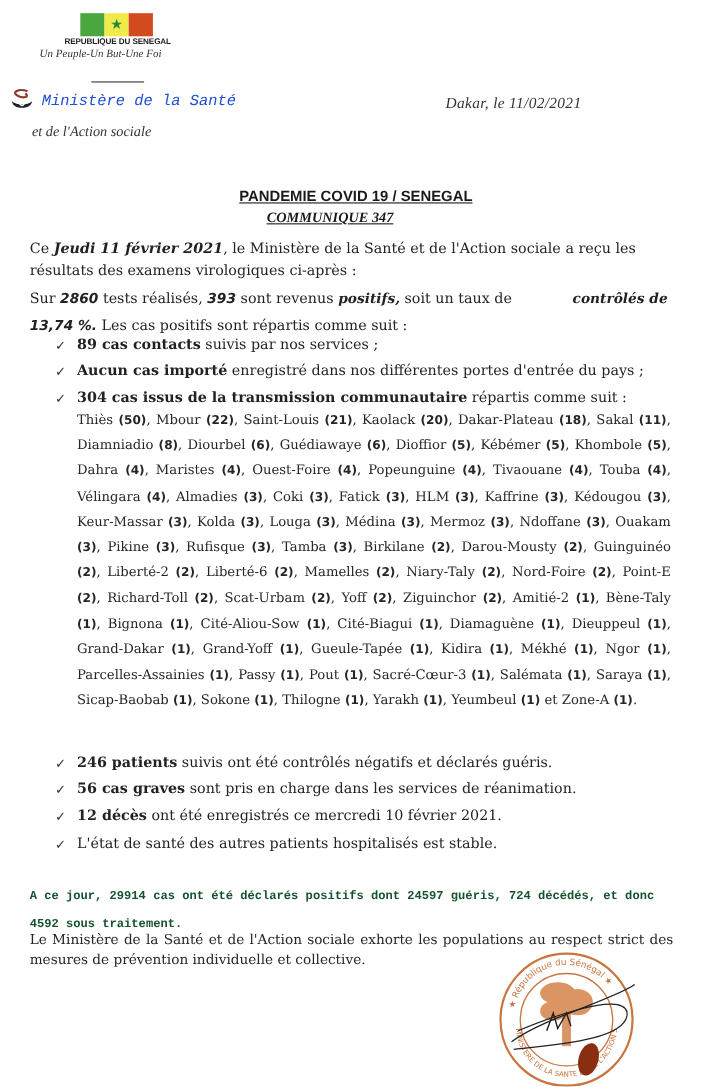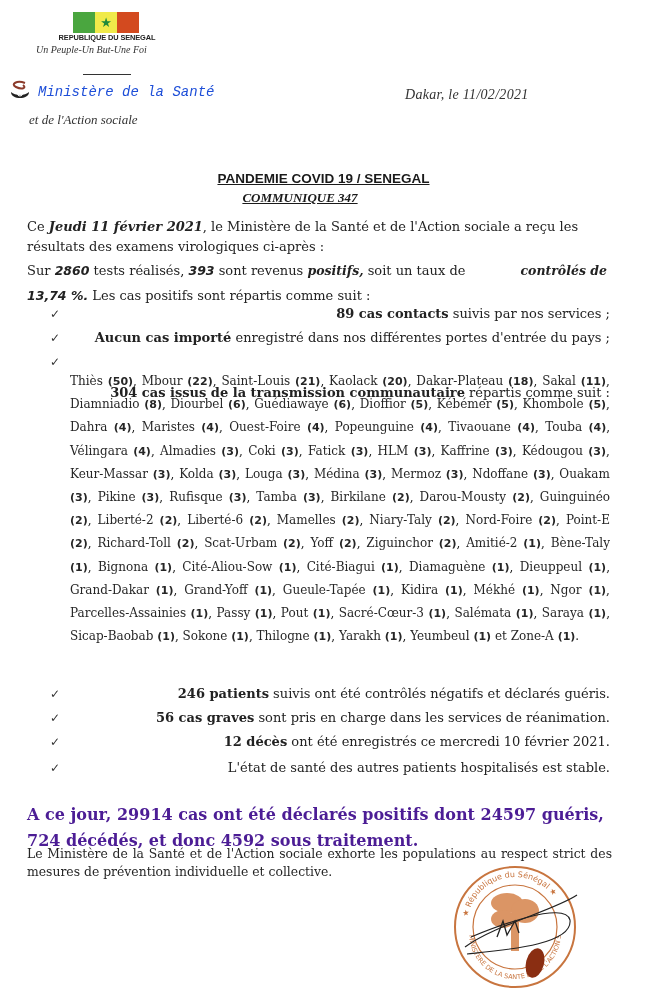--- a/index.html
+++ b/index.html
@@ -24,26 +24,26 @@
   .subtitle { position: absolute; left: 0; width: 600px; top: 190px; text-align: center; font-family: "Liberation Serif", serif; font-style: italic; font-weight: bold; font-size: 13px; text-decoration: underline; color: #1a1a1a; }
 
   .para { position: absolute; left: 27px; width: 580px; font-size: 13px; line-height: 20px; color: #222; }
   .para b { font-weight: bold; font-style: italic; }
   .p-intro1 { top: 217px; }
   .p-intro3 { top: 261px; }
   .p-intro4 { top: 286px; }
   .p-intro3 b, .p-intro4 b { font-family: "DejaVu Sans", sans-serif; font-size: 12.5px; }
 
   .check { position: absolute; left: 50px; font-size: 12px; color: #333; font-family: "DejaVu Sans", sans-serif; }
-  .bullet { position: absolute; left: 70px; width: 540px; font-size: 13px; color: #222; line-height: 20px; text-align: right; }
+  .bullet { position: absolute; left: 70px; width: 540px; font-size: 13px; color: #222; line-height: 20px; }
 
   .loc-block { position: absolute; left: 70px; top: 350px; width: 540px; font-size: 12px; line-height: 23.2px; color: #262626; text-align: justify; }
   .loc-block .n { font-family: "DejaVu Sans", sans-serif; font-weight: bold; font-size: 11px; }
 
-  .totals { position: absolute; left: 27px; top: 802px; width: 590px; font-size: 16px; font-weight: bold; line-height: 26px; color: #4c1d95; }
+  .totals { position: absolute; left: 27px; top: 802px; width: 590px; font-size: 11px; font-weight: bold; line-height: 26px; color: #14532d; font-family: Liberation Mono, monospace; }
   .closing { position: absolute; left: 27px; top: 845px; width: 585px; font-size: 12.4px; line-height: 18px; color: #262626; text-align: justify; }
 
   .stamp { position: absolute; left: 445px; top: 855px; width: 140px; height: 133px; }
 </style>
 </head>
 <body>
 
 <div class="flag">
   <div class="band" style="background:#4aa63f"></div>
   <div class="band" style="background:#f0ea4a"></div>
@@ -76,21 +76,21 @@
 <div class="para p-intro4">
   <b>13,74 %.</b><span>  Les cas positifs sont répartis comme suit :</span>
 </div>
 
 <div id="bullets-top">
     <span class="check" style="top: 307px;">✓</span>
     <div class="bullet" style="top: 304px;"><b>89 cas contacts</b><span> suivis par nos services ;</span></div>
     <span class="check" style="top: 331px;">✓</span>
     <div class="bullet" style="top: 328px;"><b>Aucun cas importé</b><span> enregistré dans nos différentes portes d'entrée du pays ;</span></div>
     <span class="check" style="top: 355px;">✓</span>
-    <div class="bullet" style="top: 352px; margin-top: 31px;"><b>304 cas issus de la transmission communautaire</b><span> répartis comme suit :</span></div>
+    <div class="bullet" style="top: 352px;"><b>304 cas issus de la transmission communautaire</b><span> répartis comme suit :</span></div>
   </div>
 
 <div class="loc-block" id="loc-block" style="top: 370px;"><span><span>Thiès</span> <span class="n">(50)</span></span>, <span><span>Mbour</span> <span class="n">(22)</span></span>, <span><span>Saint-Louis</span> <span class="n">(21)</span></span>, <span><span>Kaolack</span> <span class="n">(20)</span></span>, <span><span>Dakar-Plateau</span> <span class="n">(18)</span></span>, <span><span>Sakal</span> <span class="n">(11)</span></span>, <span><span>Diamniadio</span> <span class="n">(8)</span></span>, <span><span>Diourbel</span> <span class="n">(6)</span></span>, <span><span>Guédiawaye</span> <span class="n">(6)</span></span>, <span><span>Dioffior</span> <span class="n">(5)</span></span>, <span><span>Kébémer</span> <span class="n">(5)</span></span>, <span><span>Khombole</span> <span class="n">(5)</span></span>, <span><span>Dahra</span> <span class="n">(4)</span></span>, <span><span>Maristes</span> <span class="n">(4)</span></span>, <span><span>Ouest-Foire</span> <span class="n">(4)</span></span>, <span><span>Popeunguine</span> <span class="n">(4)</span></span>, <span><span>Tivaouane</span> <span class="n">(4)</span></span>, <span><span>Touba</span> <span class="n">(4)</span></span>, <span><span>Vélingara</span> <span class="n">(4)</span></span>, <span><span>Almadies</span> <span class="n">(3)</span></span>, <span><span>Coki</span> <span class="n">(3)</span></span>, <span><span>Fatick</span> <span class="n">(3)</span></span>, <span><span>HLM</span> <span class="n">(3)</span></span>, <span><span>Kaffrine</span> <span class="n">(3)</span></span>, <span><span>Kédougou</span> <span class="n">(3)</span></span>, <span><span>Keur-Massar</span> <span class="n">(3)</span></span>, <span><span>Kolda</span> <span class="n">(3)</span></span>, <span><span>Louga</span> <span class="n">(3)</span></span>, <span><span>Médina</span> <span class="n">(3)</span></span>, <span><span>Mermoz</span> <span class="n">(3)</span></span>, <span><span>Ndoffane</span> <span class="n">(3)</span></span>, <span><span>Ouakam</span> <span class="n">(3)</span></span>, <span><span>Pikine</span> <span class="n">(3)</span></span>, <span><span>Rufisque</span> <span class="n">(3)</span></span>, <span><span>Tamba</span> <span class="n">(3)</span></span>, <span><span>Birkilane</span> <span class="n">(2)</span></span>, <span><span>Darou-Mousty</span> <span class="n">(2)</span></span>, <span><span>Guinguinéo</span> <span class="n">(2)</span></span>, <span><span>Liberté-2</span> <span class="n">(2)</span></span>, <span><span>Liberté-6</span> <span class="n">(2)</span></span>, <span><span>Mamelles</span> <span class="n">(2)</span></span>, <span><span>Niary-Taly</span> <span class="n">(2)</span></span>, <span><span>Nord-Foire</span> <span class="n">(2)</span></span>, <span><span>Point-E</span> <span class="n">(2)</span></span>, <span><span>Richard-Toll</span> <span class="n">(2)</span></span>, <span><span>Scat-Urbam</span> <span class="n">(2)</span></span>, <span><span>Yoff</span> <span class="n">(2)</span></span>, <span><span>Ziguinchor</span> <span class="n">(2)</span></span>, <span><span>Amitié-2</span> <span class="n">(1)</span></span>, <span><span>Bène-Taly</span> <span class="n">(1)</span></span>, <span><span>Bignona</span> <span class="n">(1)</span></span>, <span><span>Cité-Aliou-Sow</span> <span class="n">(1)</span></span>, <span><span>Cité-Biagui</span> <span class="n">(1)</span></span>, <span><span>Diamaguène</span> <span class="n">(1)</span></span>, <span><span>Dieuppeul</span> <span class="n">(1)</span></span>, <span><span>Grand-Dakar</span> <span class="n">(1)</span></span>, <span><span>Grand-Yoff</span> <span class="n">(1)</span></span>, <span><span>Gueule-Tapée</span> <span class="n">(1)</span></span>, <span><span>Kidira</span> <span class="n">(1)</span></span>, <span><span>Mékhé</span> <span class="n">(1)</span></span>, <span><span>Ngor</span> <span class="n">(1)</span></span>, <span><span>Parcelles-Assainies</span> <span class="n">(1)</span></span>, <span><span>Passy</span> <span class="n">(1)</span></span>, <span><span>Pout</span> <span class="n">(1)</span></span>, <span><span>Sacré-Cœur-3</span> <span class="n">(1)</span></span>, <span><span>Salémata</span> <span class="n">(1)</span></span>, <span><span>Saraya</span> <span class="n">(1)</span></span>, <span><span>Sicap-Baobab</span> <span class="n">(1)</span></span>, <span><span>Sokone</span> <span class="n">(1)</span></span>, <span><span>Thilogne</span> <span class="n">(1)</span></span>, <span><span>Yarakh</span> <span class="n">(1)</span></span>, <span><span>Yeumbeul</span> <span class="n">(1)</span></span> et <span><span>Zone-A</span> <span class="n">(1)</span></span>.</div>
 
 <div id="bullets-bottom">
     <span class="check" style="top: 687px;">✓</span>
     <div class="bullet" style="top: 684px;"><b>246 patients</b><span> suivis ont été contrôlés négatifs et déclarés guéris.</span></div>
     <span class="check" style="top: 711px;">✓</span>
     <div class="bullet" style="top: 708px;"><b>56 cas graves</b><span> sont pris en charge dans les services de réanimation.</span></div>
     <span class="check" style="top: 735px;">✓</span>

